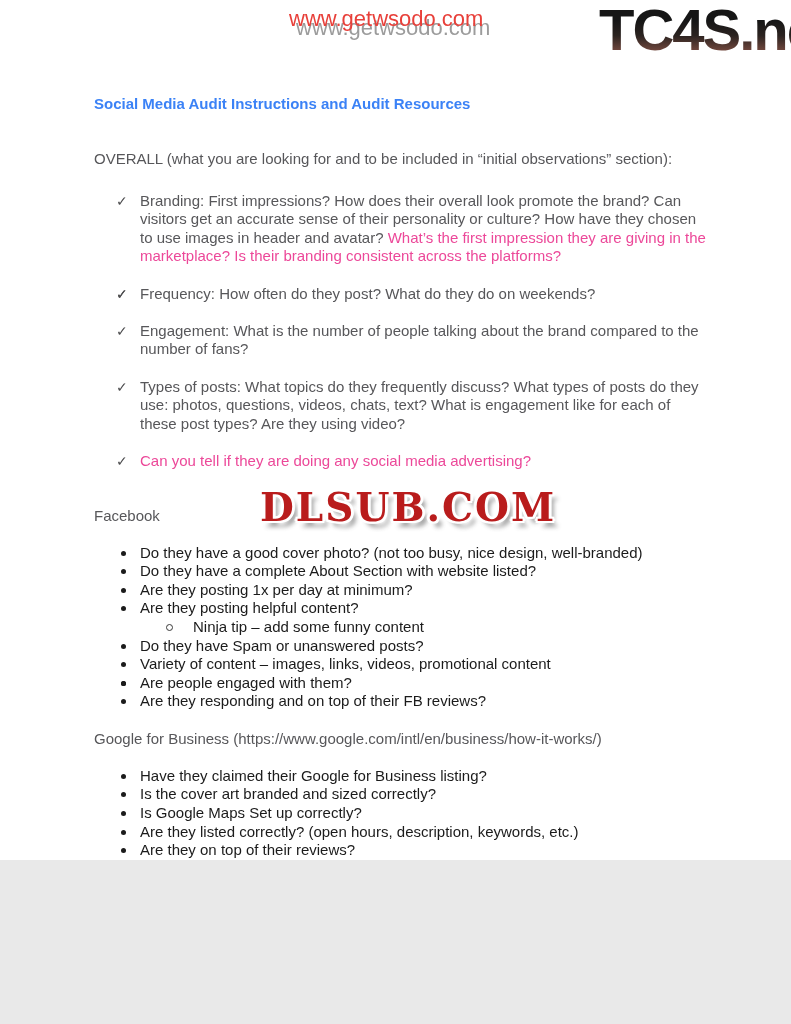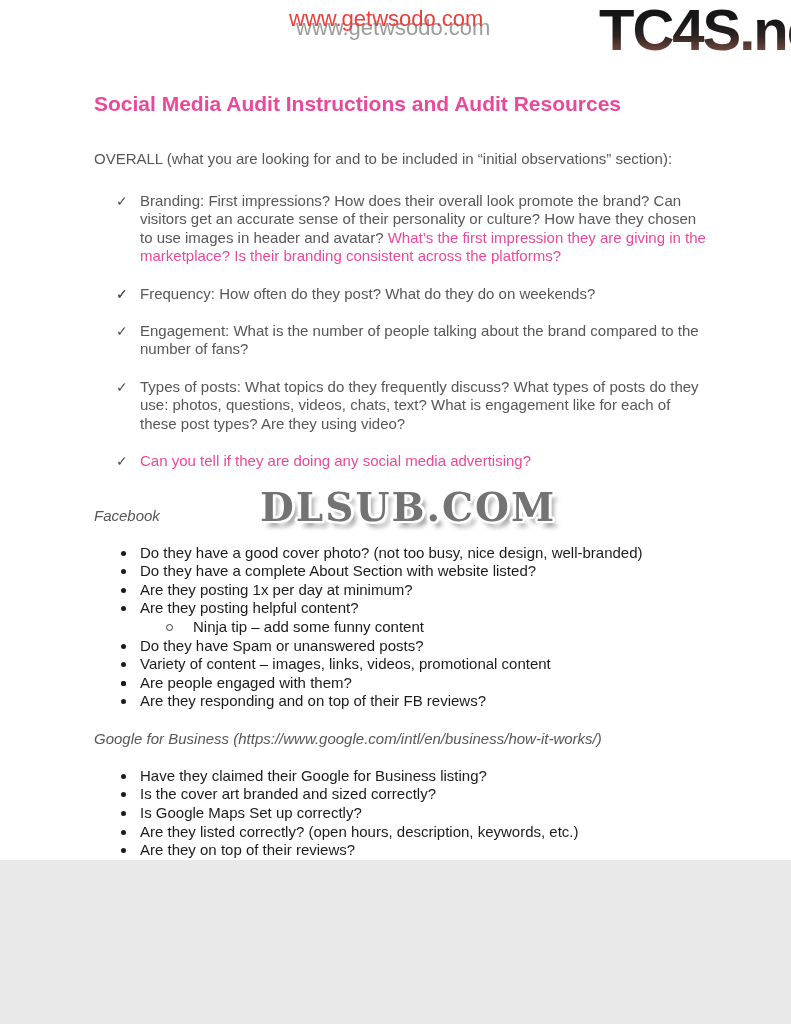--- a/index.html
+++ b/index.html
@@ -31,56 +31,56 @@
     letter-spacing:-2px;white-space:nowrap;
     background:linear-gradient(180deg,#161616 30%,#2b2320 62%,#7a4c41 100%);
     -webkit-background-clip:text;background-clip:text;
     -webkit-text-fill-color:transparent;color:#1a1a1a;
     z-index:2;
     text-align:right;
   }
   
   .content{padding:93px 85px 0 94px;}
   .title{
-    margin:0;font-size:21px;line-height:22px;font-weight:bold;color:#ec4899;
+    margin:0;font-size:15px;line-height:22px;font-weight:bold;color:#3b82f6;
   }
   .overall-heading{margin:35px 0 0 0;}
   .gray{color:#57575a;}
   .black{color:#ec4899;}
   ul{list-style:none;margin:0;padding:0;}
   .checklist{margin-top:0;}
   .checklist li{
     position:relative;padding-left:46px;margin-top:18.6px;
   }
   .checklist li:first-child{margin-top:23px;}
   .check{
     position:absolute;left:22px;top:0;
     font-size:14px;color:#4d4d4f;
   }
-  .section-heading{margin:36px 0 0 0;font-style:italic;}
+  .section-heading{margin:36px 0 0 0;}
   .section-heading.tight{margin-top:18.6px;}
   .bullets{margin-top:18.6px;color:#1b1b1b;}
   .bullets li{position:relative;padding-left:46px;}
   .dot{
     position:absolute;left:27px;top:7px;
     width:5px;height:5px;border-radius:50%;background:#1b1b1b;
   }
   .bullets li.sub{padding-left:99px;}
   .ring{
     position:absolute;left:72px;top:6px;
     width:5px;height:5px;border-radius:50%;
     border:1px solid #3a3a3a;background:transparent;
   }
   
   .dlsub{
     position:absolute;left:260px;top:484px;z-index:5;
     font-family:"DejaVu Serif", serif;
     font-size:39px;line-height:46px;font-weight:900;
     letter-spacing:2px;white-space:nowrap;
-    color:#737373;
+    color:#b91c1c;
     text-shadow:
       -2px -2px 0 #fff, 2px -2px 0 #fff, -2px 2px 0 #fff, 2px 2px 0 #fff,
       0 -2px 0 #fff, 0 2px 0 #fff, -2px 0 0 #fff, 2px 0 0 #fff,
       -3px 0 1px #fff, 3px 0 1px #fff,
       5px 6px 4px rgba(60,60,60,0.45);
   }
   .traders{
     position:absolute;left:478px;top:972px;z-index:5;
     font-size:33px;line-height:38px;font-weight:bold;
     white-space:nowrap;

